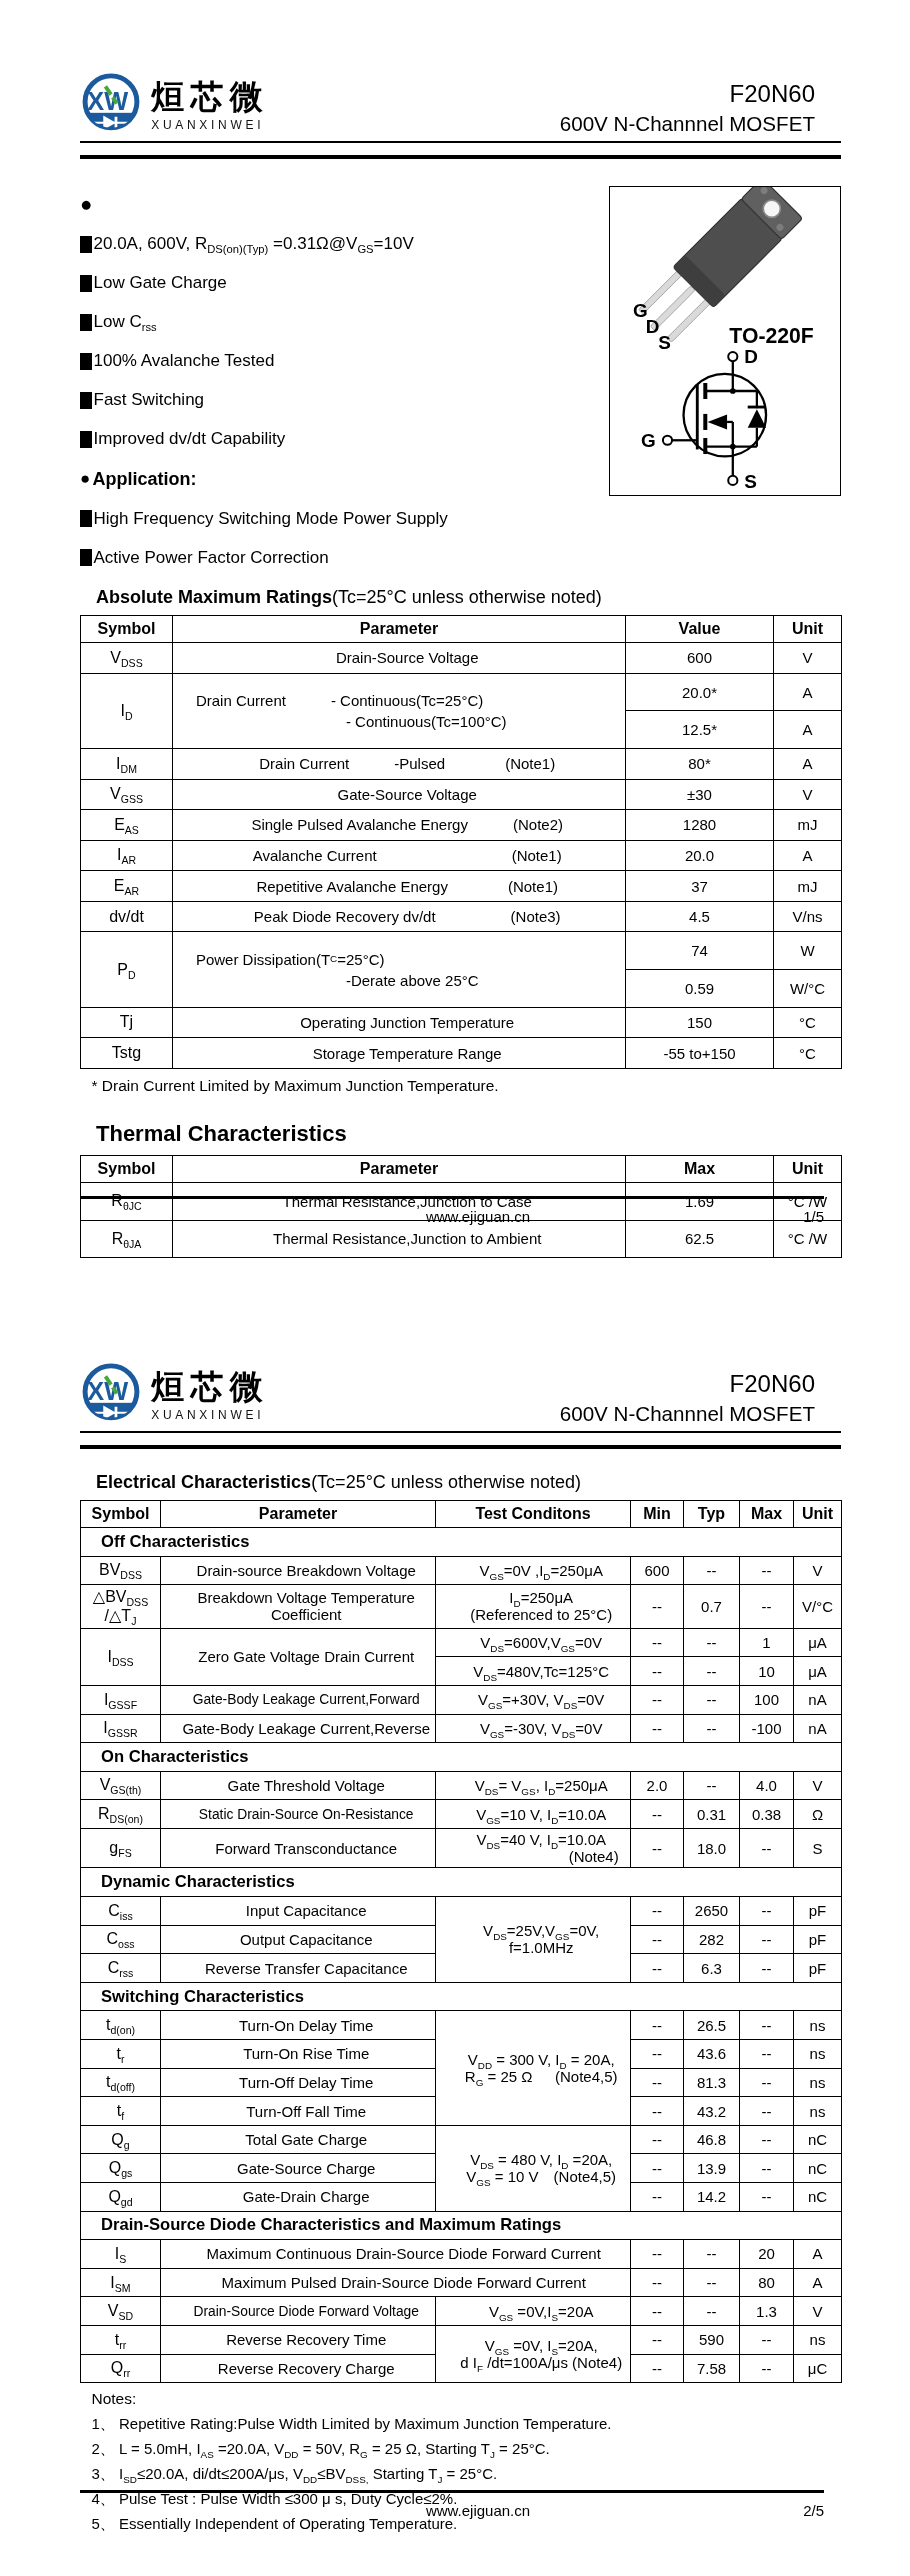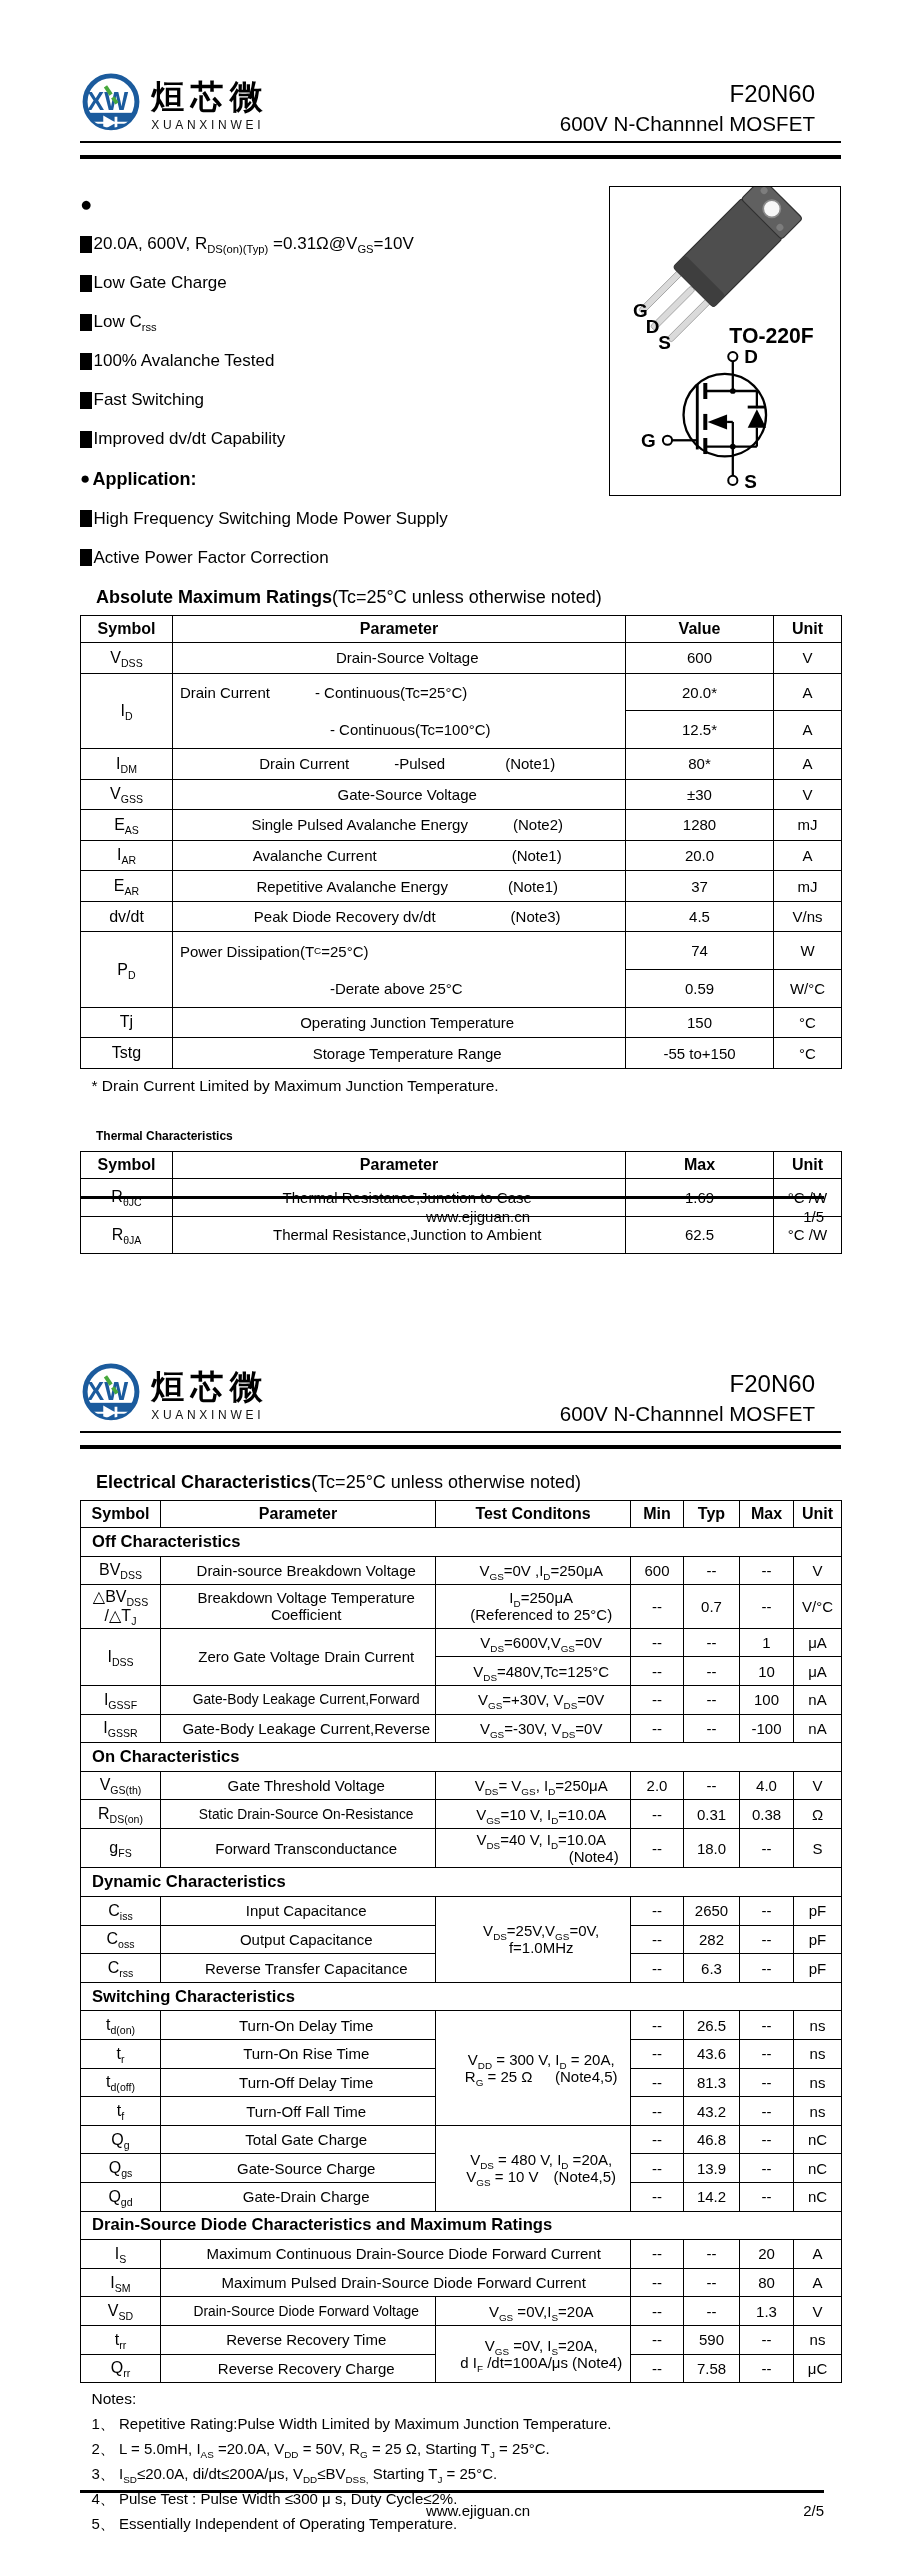--- a/index.html
+++ b/index.html
@@ -30,35 +30,35 @@
   .app-head{display:flex;align-items:center;margin-top:19.5px;font-size:18px;font-weight:bold;}
   .app-head .dot{font-size:17px;margin-right:2.3px;}
   .pkgbox{width:232px;height:310px;border:1.7px solid #000;box-sizing:border-box;background:#fff;flex:none;margin-top:12.6px;}
   .pkg-svg text{font-family:"Liberation Sans","DejaVu Sans",sans-serif;font-weight:bold;fill:#000;}
   .pkg-svg .pin{font-size:33px;}
   .pkg-svg .pkg-label{font-size:37px;}
 
   
   .sec-head{margin:19.5px 0 6.9px 16px;font-size:18px;}
   .sec-head .b{font-weight:bold;}
-  .sub-title{margin:34px 0 8px 16px;font-size:12px;font-weight:bold;}
+  .sub-title{margin:26px 0 8px 16px;font-size:22px;font-weight:bold;}
 
   
   table{border-collapse:collapse;width:100%;table-layout:fixed;border:1.7px solid #000;}
   th,td{border:1.1px solid #000;font-size:15px;padding:2.3px 4.6px;vertical-align:middle;background:#fff;}
   th{font-size:16px;font-weight:bold;height:24px;padding:1.1px;}
   td.c{text-align:center;}
   td.sym{text-align:center;font-size:16px;}
   td.p{text-align:center;padding-left:21px;}
   sub{font-size:66%;line-height:0;}
   .amr td{height:25px;}
   tr.subrow td{height:32px;}
-  .secrow td{font-weight:bold;font-size:16.6px;height:23px;padding-left:11px;text-align:left;}
+  .secrow td{font-weight:bold;font-size:16.6px;height:23px;padding-left:20px;text-align:left;}
   .ec td{height:23px;}
-  td.dualcell{padding:0;}
+  td.dualcell{padding:16px;}
   .dual{display:flex;flex-direction:column;height:100%;}
   .dual > div{flex:1;display:flex;align-items:center;padding-left:6.9px;}
   .footnote{margin:8px 0 0 11.5px;font-size:15.5px;}
 
   
   .notes{margin:6.9px 0 0 11.5px;}
   .notes-label{font-size:15.5px;}
   .note{font-size:15px;margin-top:5.7px;line-height:19.5px;}
 
   

